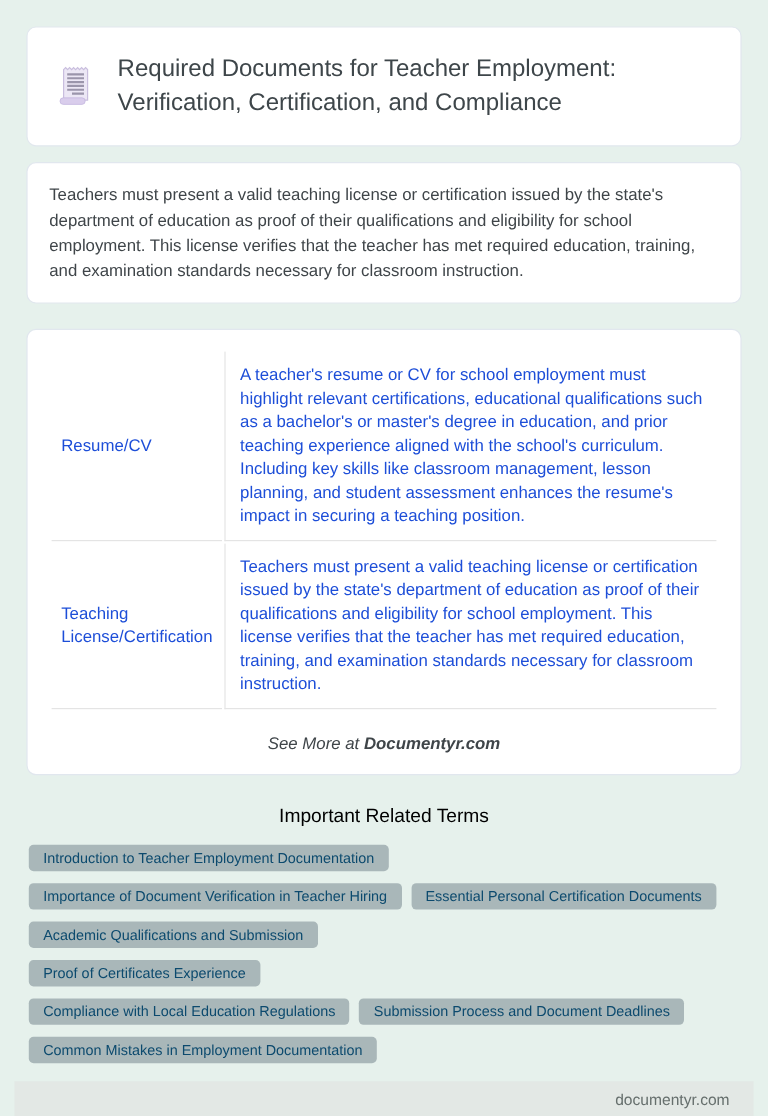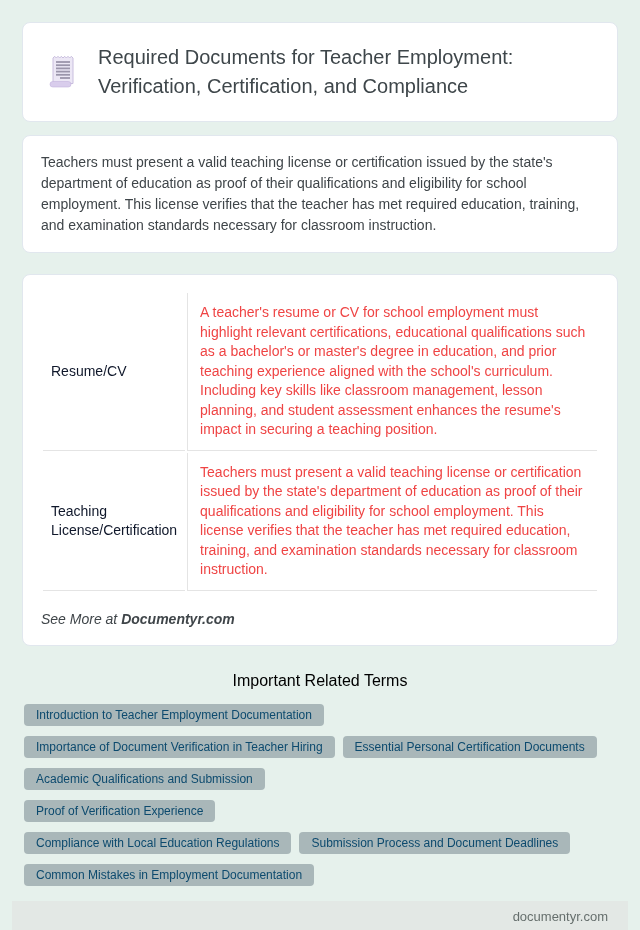--- a/index.html
+++ b/index.html
@@ -62,35 +62,35 @@
     width: 100%;
     border-collapse: separate;
     border-spacing: 2px;
   }
   td.term-cell {
     width: 140px;
     vertical-align: middle;
     padding: 10px 8px;
     font-size: 14px;
     line-height: 19px;
-    color: #0f172a;
+    color: #1d4ed8;
     border-bottom: 1px solid #e4e4e4;
   }
   td.desc-cell {
     vertical-align: middle;
     padding: 10px 8px 10px 12px;
     font-size: 14px;
     line-height: 19.5px;
-    color: #ef4444;
+    color: #1d4ed8;
     border-left: 1px solid #e4e4e4;
     border-bottom: 1px solid #e4e4e4;
   }
   .see-more {
     margin-top: 18px;
-    text-align: left;
+    text-align: center;
     font-style: italic;
     font-size: 14px;
     color: #3f4549;
   }
   .see-more b { font-weight: 700; }
   
   .related-heading {
     margin-top: 26px;
     text-align: center;
     font-size: 16px;
@@ -180,21 +180,21 @@
         <div class="tag">Introduction to Teacher Employment Documentation</div>
       </div>
       <div class="tag-row">
         <div class="tag">Importance of Document Verification in Teacher Hiring</div>
         <div class="tag">Essential Personal Certification Documents</div>
       </div>
       <div class="tag-row">
         <div class="tag">Academic Qualifications and Submission</div>
       </div>
       <div class="tag-row">
-        <div class="tag">Proof of Verification Experience</div>
+        <div class="tag">Proof of Certificates Experience</div>
       </div>
       <div class="tag-row">
         <div class="tag">Compliance with Local Education Regulations</div>
         <div class="tag">Submission Process and Document Deadlines</div>
       </div>
       <div class="tag-row">
         <div class="tag">Common Mistakes in Employment Documentation</div>
       </div>
     </div>
 

